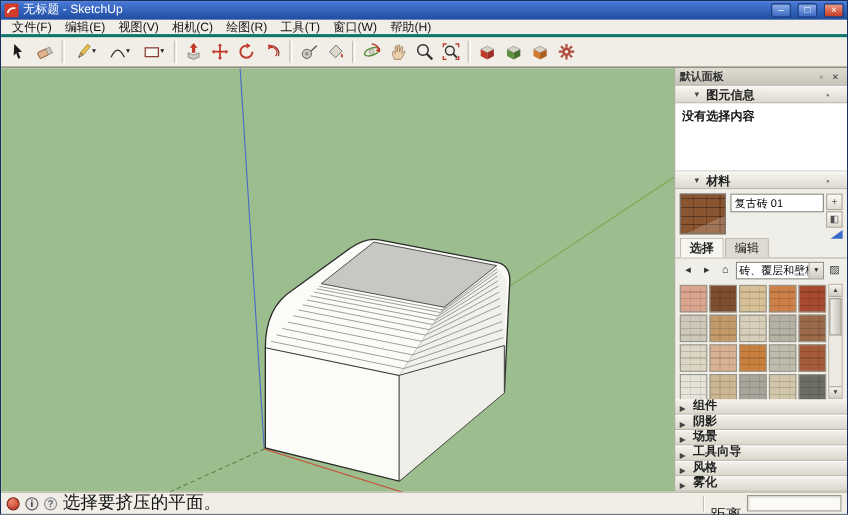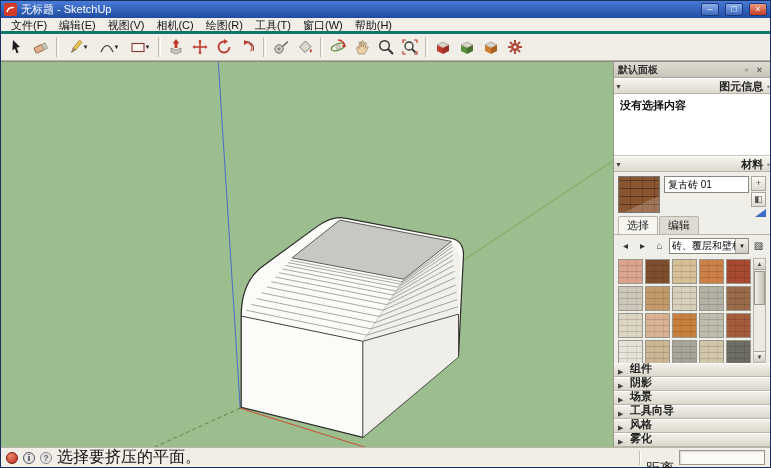--- a/index.html
+++ b/index.html
@@ -29,21 +29,21 @@
   
   .main { flex:1; display:flex; min-height:0; }
   .viewport { flex:1; position:relative; border-top:1px solid #8a887c; min-width:0; }
   .viewport svg { width:100%; height:100%; display:block; }
 
   
   .sidepanel { width:157px; flex:0 0 157px; background:#e3e1d9; border-left:1px solid #9a988c; border-top:1px solid #8a887c; display:flex; flex-direction:column; min-height:0; }
   .panel-titlebar { height:16px; background:linear-gradient(#dedbd2,#c8c5ba); border-bottom:1px solid #aaa79a; display:flex; align-items:center; padding:0 4px; font-size:10px; font-weight:bold; color:#333; flex:0 0 auto; }
   .panel-titlebar .grow { flex:1; }
   .pt-btn { width:13px; text-align:center; color:#555; font-size:9px; }
-  .section-header { height:16px; background:linear-gradient(#f6f4ee,#dcd9cf); border-top:1px solid #fff; border-bottom:1px solid #b8b5a8; display:flex; align-items:center; gap:4px; padding:0 0; font-size:11px; font-weight:bold; color:#222; flex:0 0 auto;text-align:right; }
+  .section-header { height:16px; background:linear-gradient(#f6f4ee,#dcd9cf); border-top:1px solid #fff; border-bottom:1px solid #b8b5a8; display:flex; align-items:center; gap:4px; padding:0 16px; font-size:11px; font-weight:bold; color:#222; flex:0 0 auto; }
   .chev { font-size:7px; color:#444; width:8px; }
   .sh-label { flex:1; }
   .sh-btn { font-size:8px; color:#777; }
   .entity-content { height:62px; background:#fff; border-bottom:1px solid #c8c5ba; padding:4px 6px; flex:0 0 auto; }
   .empty-text { font-weight:bold; font-size:11px; color:#111; }
 
   .materials-block { display:flex; flex-direction:column; flex:1; min-height:0; background:#efeee8; }
   .mat-top { height:46px; display:flex; gap:4px; padding:4px; flex:0 0 auto; }
   .mat-thumb { width:42px; height:37px; border:1px solid #777; background-color:#8a5632;
     background-image:
@@ -53,21 +53,21 @@
   .mat-right { flex:1; display:flex; flex-direction:column; min-width:0; }
   .mat-name-row { display:flex; gap:2px; align-items:flex-start; }
   .mat-name { flex:1; height:17px; border:1px solid #8a887c; background:#fff; font-size:10px; padding:0 3px; font-family:inherit; min-width:0; }
   .mat-btn-col { display:flex; flex-direction:column; gap:1px; }
   .mat-btn { width:15px; height:15px; border:1px solid #aaa79a; background:linear-gradient(#fbfaf6,#dedbd0); font-size:9px; line-height:13px; text-align:center; color:#555; }
   .mat-sample-row { display:flex; justify-content:flex-end; padding-top:2px; }
   .blue-tri { width:0; height:0; border-top:8px solid transparent; border-right:11px solid #3b6bc8; }
 
   .mat-tabs { height:17px; display:flex; align-items:flex-end; gap:1px; padding:0 4px; border-bottom:1px solid #b8b5a8; flex:0 0 auto; }
   .mtab { padding:1px 8px; font-size:11px; color:#222; border:1px solid #b8b5a8; border-bottom:none; background:#dedbd2; border-radius:2px 2px 0 0; }
-  .mtab.active { background:#f6f5f0; font-weight:normal;margin-top:34px; }
+  .mtab.active { background:#f6f5f0; font-weight:bold;margin-top:34px; }
   .mat-nav { height:21px; display:flex; align-items:center; gap:2px; padding:2px 4px; flex:0 0 auto; }
   .nav-ic { width:15px; height:15px; border:1px solid transparent; text-align:center; font-size:10px; line-height:14px; color:#333; }
   .mat-dd { flex:1; height:16px; border:1px solid #8a887c; background:#fff; display:flex; align-items:center; min-width:0; }
   .mat-dd-text { flex:1; font-size:10px; padding:0 2px; white-space:nowrap; overflow:hidden; }
   .mat-dd-arrow { width:13px; height:14px; background:linear-gradient(#f2f1ec,#cfccc2); border-left:1px solid #aaa79a; font-size:6px; line-height:14px; text-align:center; color:#222; }
 
   .mat-grid-wrap { flex:1; display:flex; min-height:0; padding:2px 0 0 3px; }
   .mat-grid { width:135px; display:flex; flex-wrap:wrap; align-content:flex-start; overflow:hidden; }
   .swatch { width:25px; height:25px; margin:1px; border:1px solid #98968a; position:relative; }
   .swatch::after { content:""; position:absolute; inset:0;

